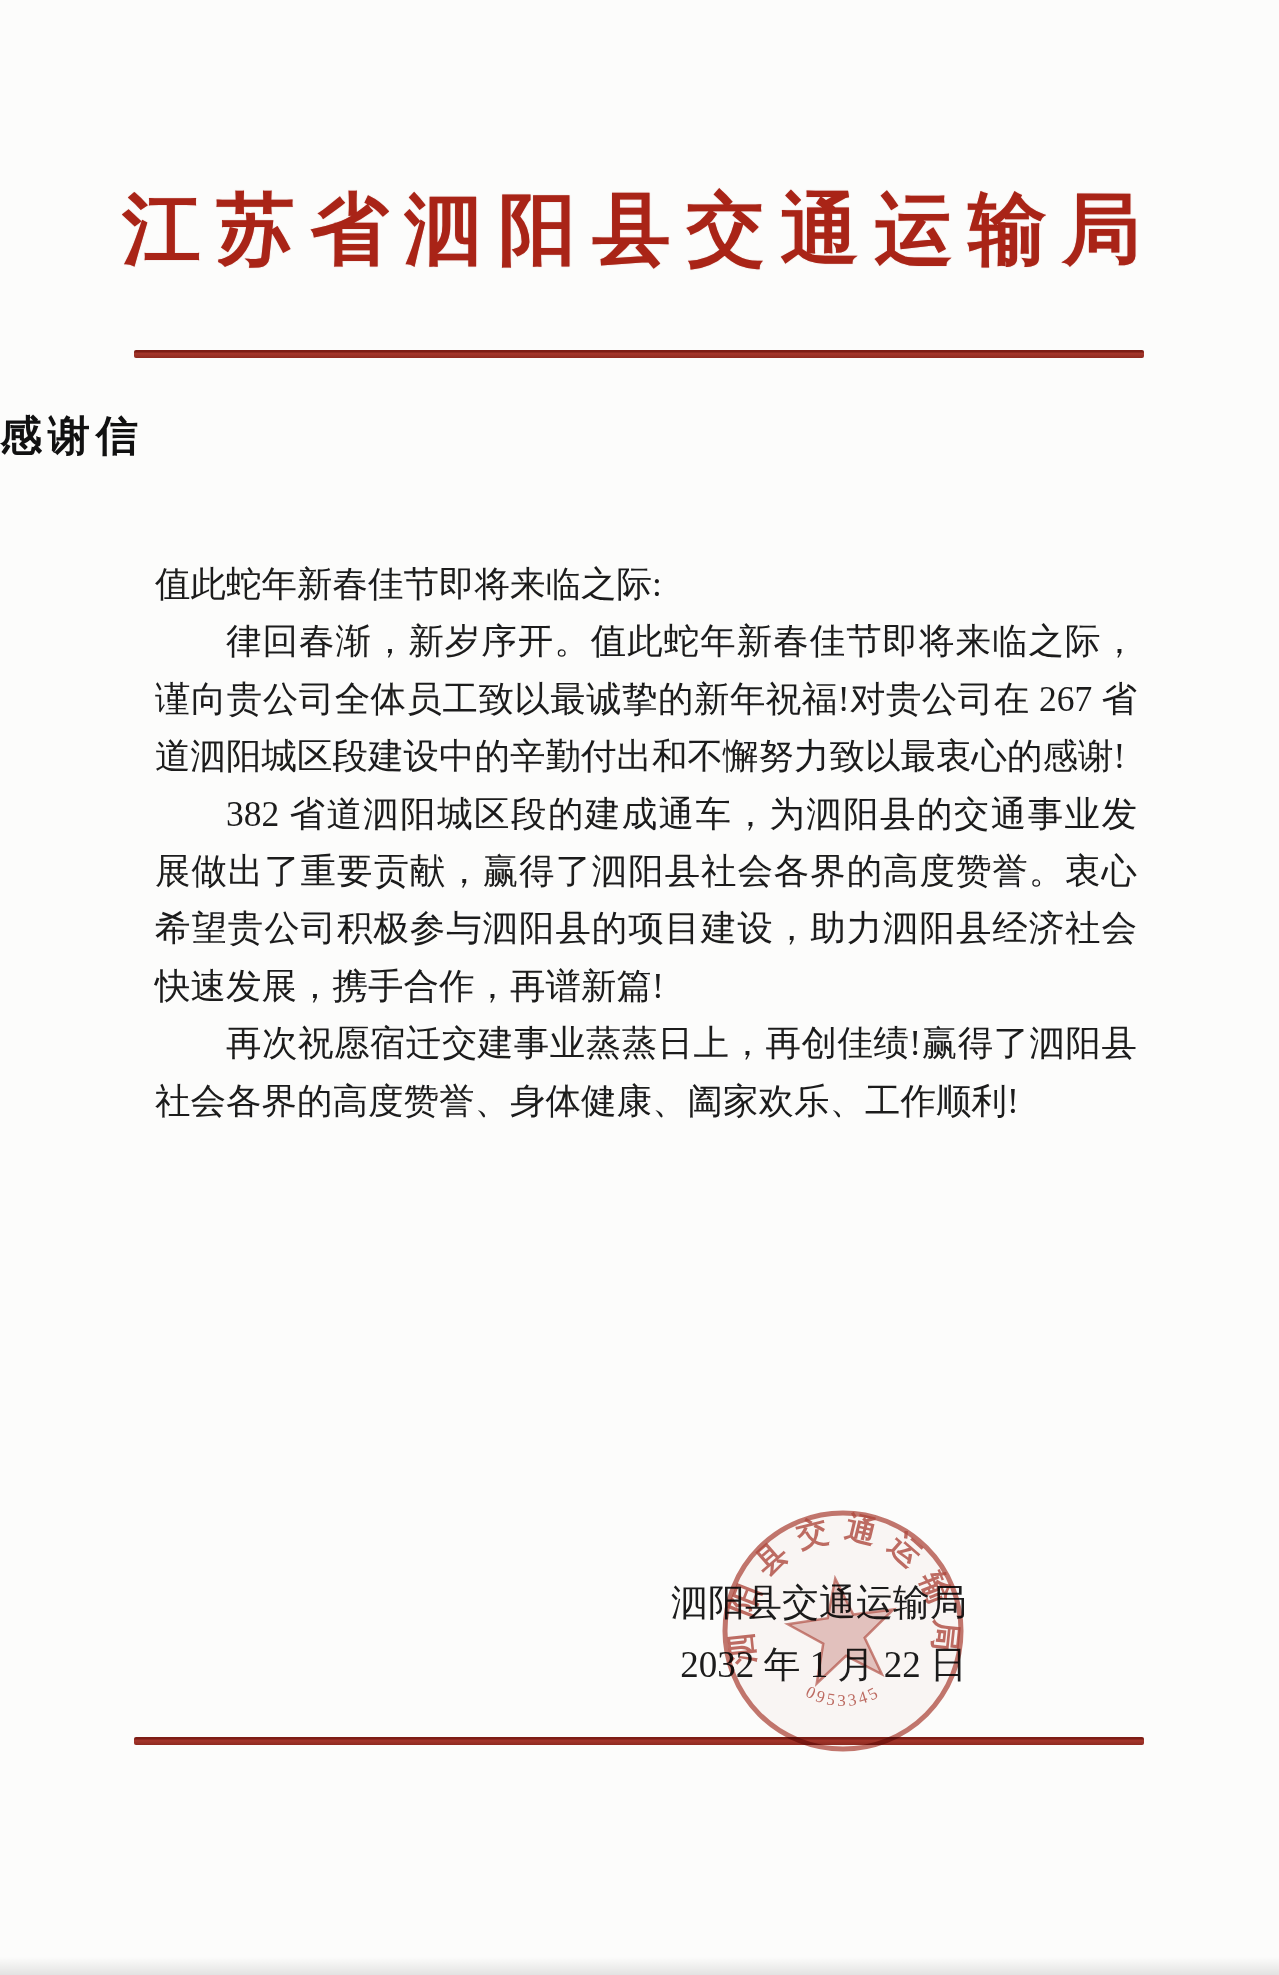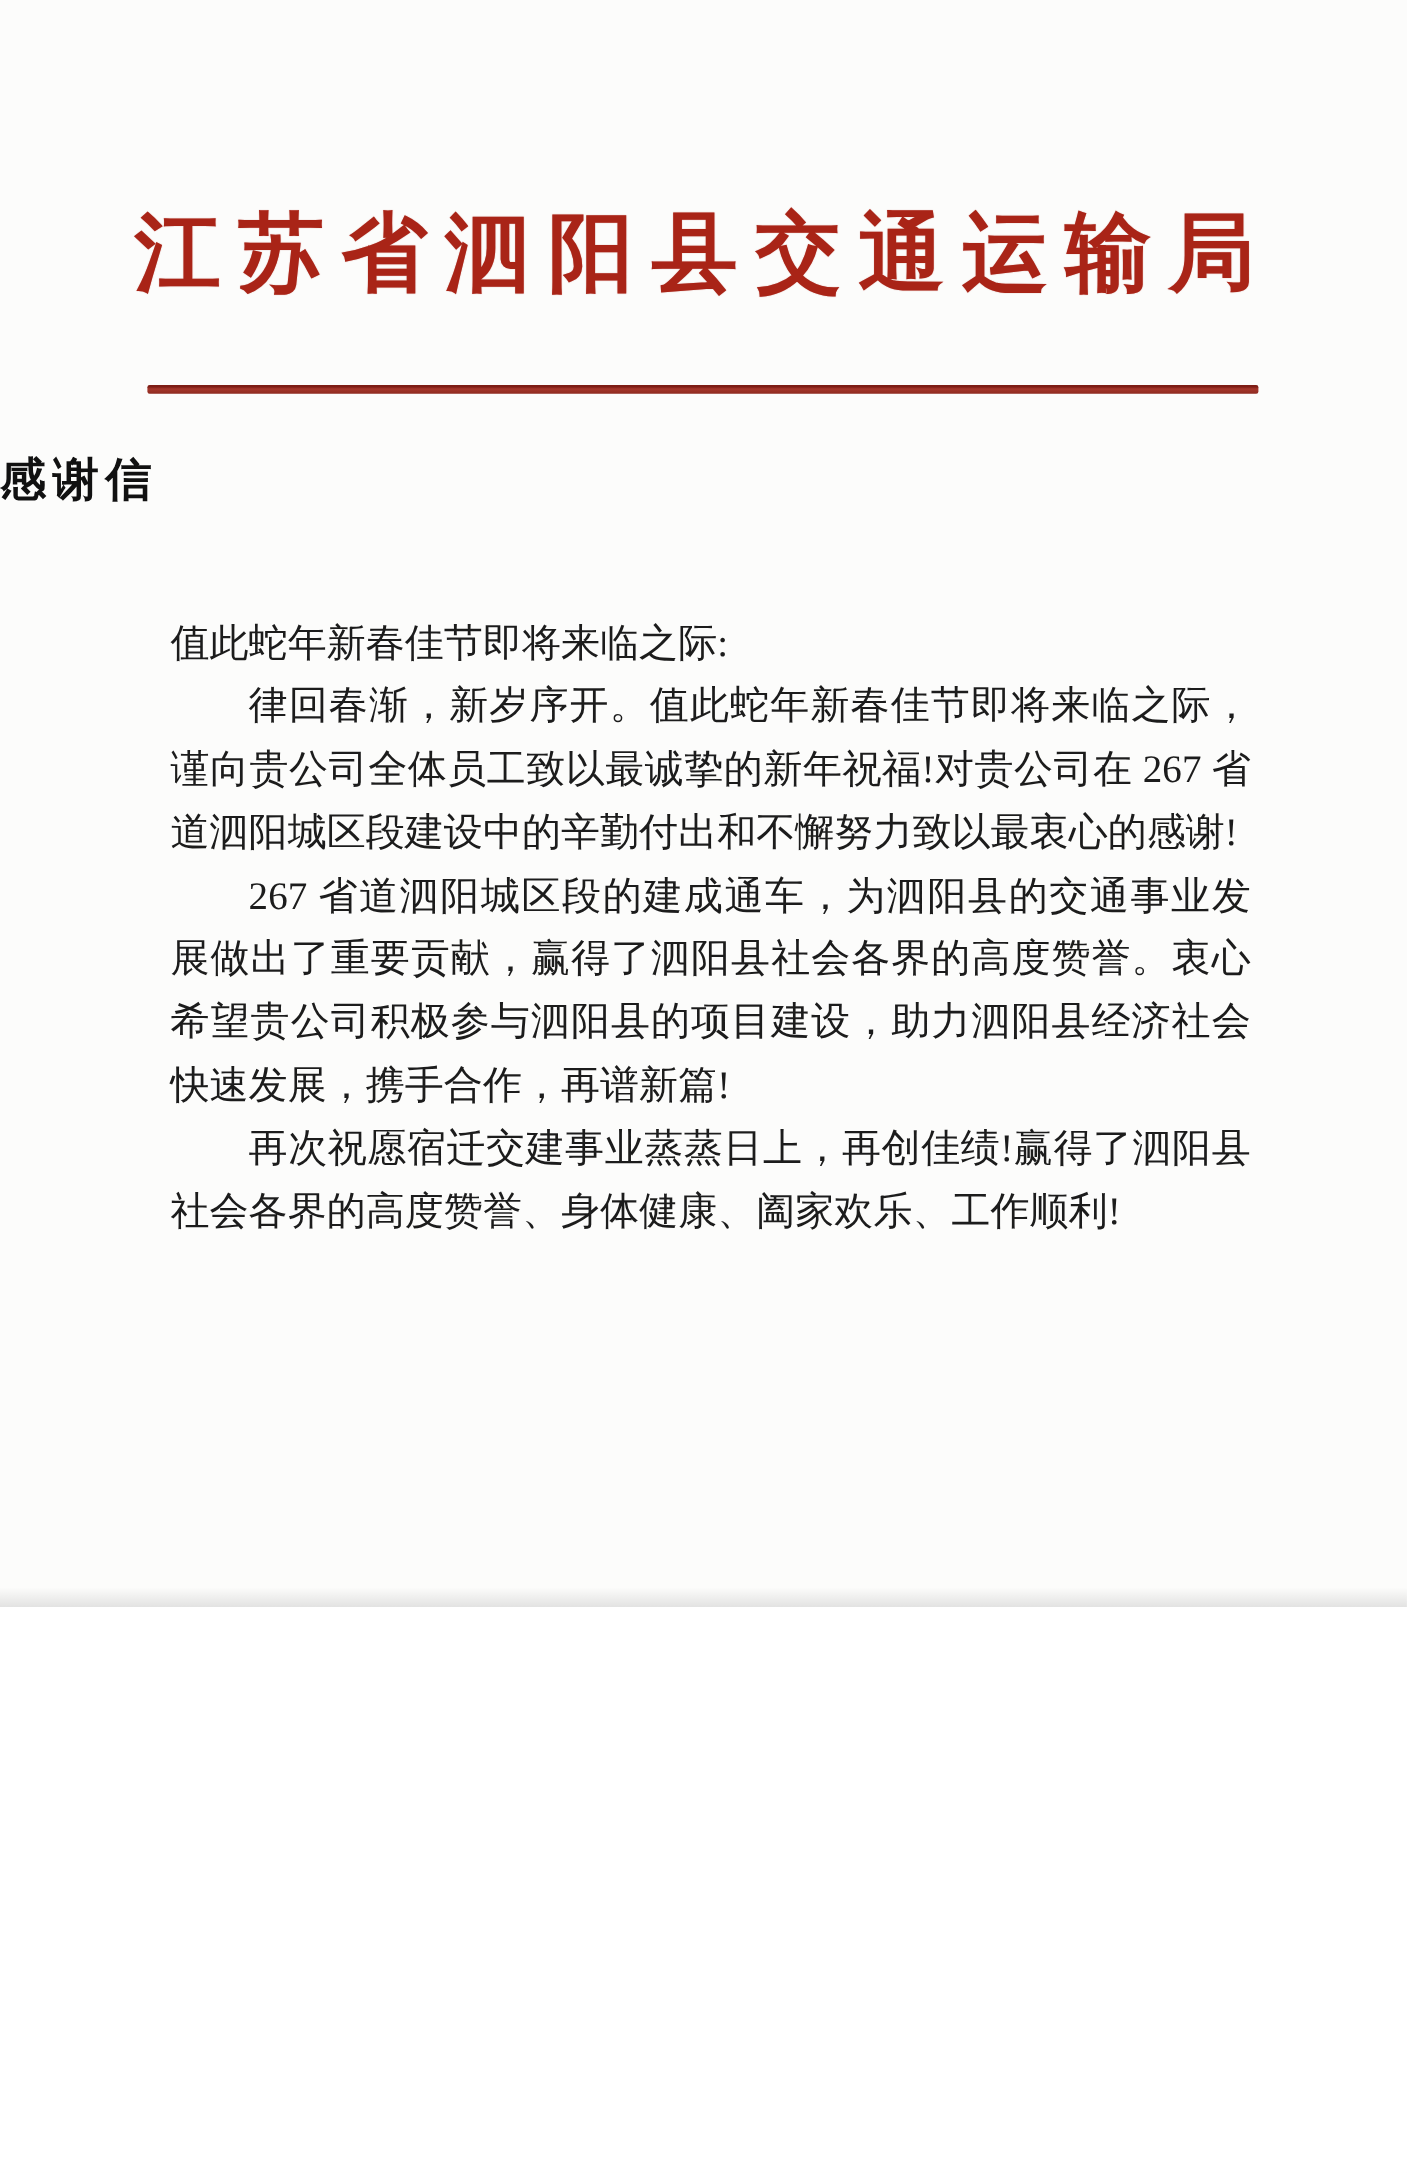--- a/index.html
+++ b/index.html
@@ -3,21 +3,21 @@
 <meta charset="utf-8">
 <style>
   html, body {
     margin: 0;
     padding: 0;
     background: #ffffff;
   }
   .page {
     position: relative;
     width: 1279px;
-    height: 1461px;
+    height: 1975px;
     margin: 0 auto;
     background: #fcfcfb;
     overflow: hidden;
     font-family: "Liberation Serif", "DejaVu Serif", serif;
   }
   
   .page::after {
     content: "";
     position: absolute;
     left: 0; right: 0; bottom: 0;
@@ -111,21 +111,21 @@
 
   <div class="letterhead">江苏省泗阳县交通运输局</div>
 
   <div class="rule rule-top"></div>
 
   <div class="letter-title">感谢信</div>
 
   <div class="letter-body">
     <p class="salutation">值此蛇年新春佳节即将来临之际:</p>
     <p>律回春渐，新岁序开。值此蛇年新春佳节即将来临之际，谨向贵公司全体员工致以最诚挚的新年祝福!对贵公司在 267 省道泗阳城区段建设中的辛勤付出和不懈努力致以最衷心的感谢!</p>
-    <p>267 省道泗阳城区段的建成通车，为泗阳县的交通事业发展做出了重要贡献，赢得了泗阳县社会各界的高度赞誉。衷心希望贵公司积极参与泗阳县的项目建设，助力泗阳县经济社会快速发展，携手合作，再谱新篇!</p>
+    <p>382 省道泗阳城区段的建成通车，为泗阳县的交通事业发展做出了重要贡献，赢得了泗阳县社会各界的高度赞誉。衷心希望贵公司积极参与泗阳县的项目建设，助力泗阳县经济社会快速发展，携手合作，再谱新篇!</p>
     <p>再次祝愿宿迁交建事业蒸蒸日上，再创佳绩!赢得了泗阳县社会各界的高度赞誉、身体健康、阖家欢乐、工作顺利!</p>
   </div>
 
   <div class="signature-block">
     <div>泗阳县交通运输局</div>
     <div>2032 年 1 月 22 日</div>
   </div>
 
   <div class="rule rule-bottom"></div>
 

